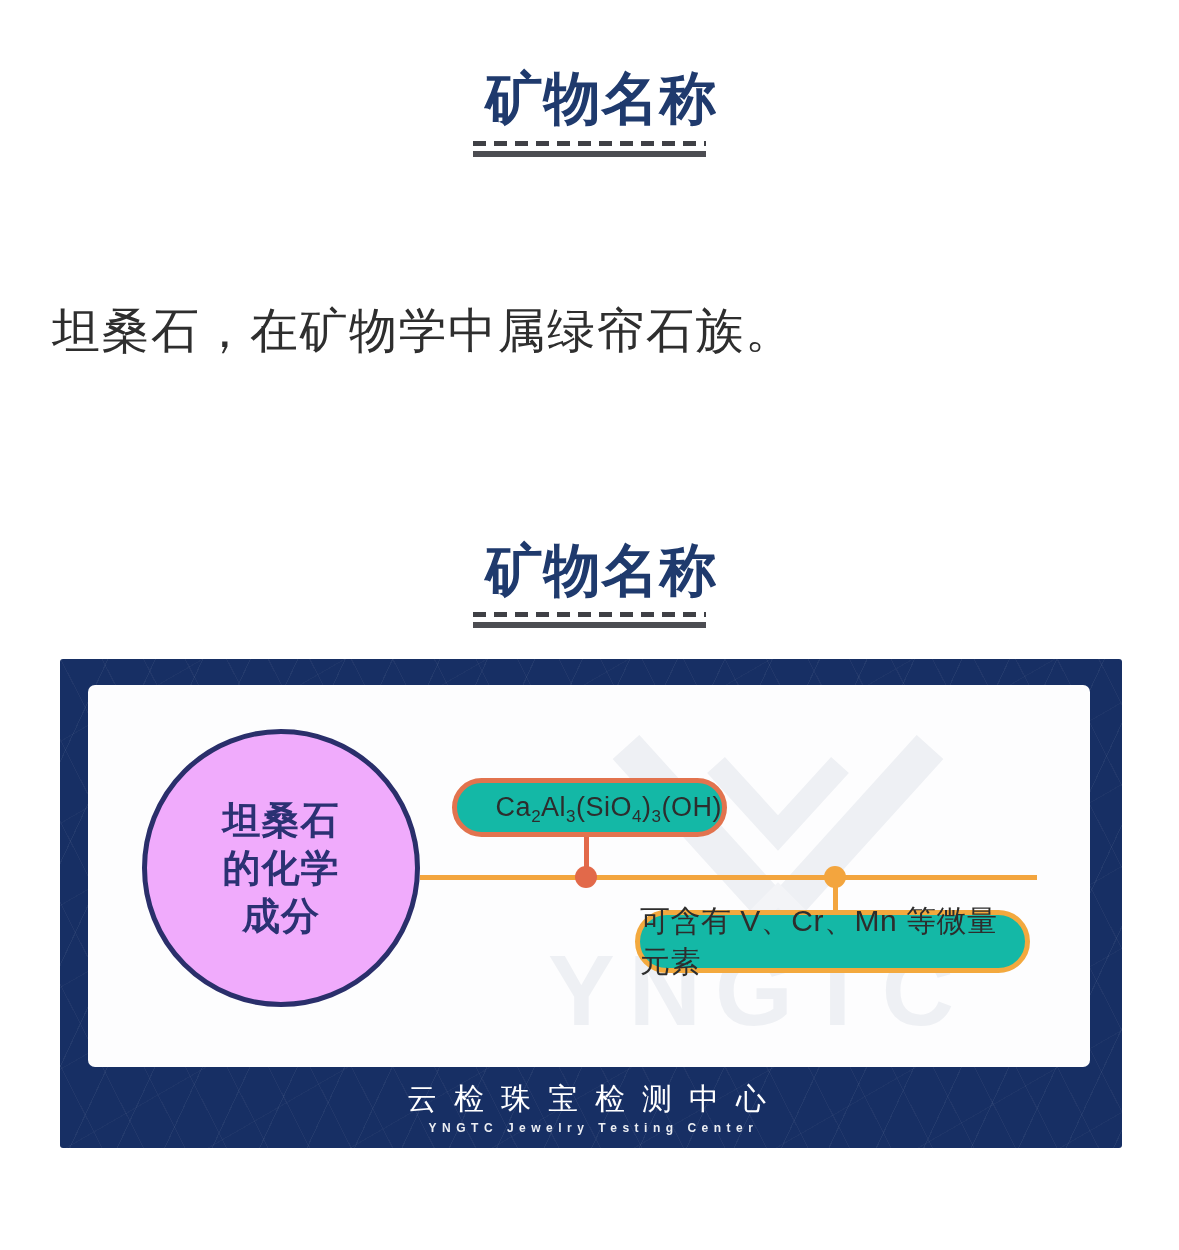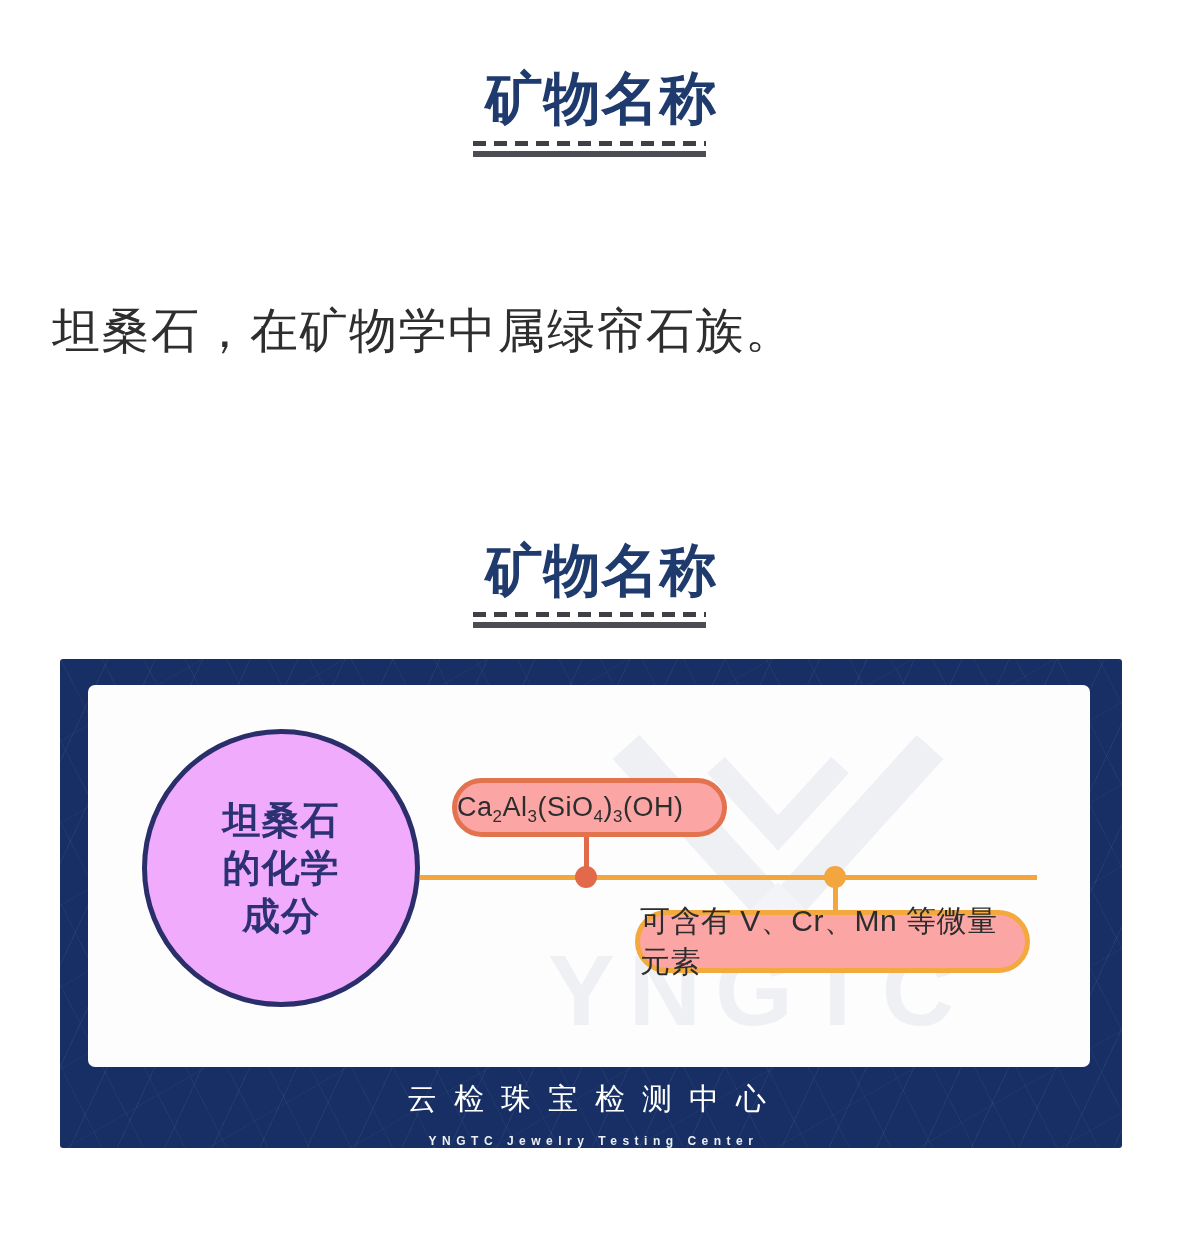--- a/index.html
+++ b/index.html
@@ -51,22 +51,22 @@
     position:absolute;left:54px;top:44px;width:278px;height:278px;box-sizing:border-box;
     border:5px solid #2a2f6b;border-radius:50%;background:#f0abfc;z-index:2;
     display:flex;align-items:center;justify-content:center;
   }
   .circle-label{
     white-space:pre-line;text-align:center;
     font-size:38px;font-weight:bold;color:#2b3173;line-height:1.27;letter-spacing:1px;
   }
   .hline{position:absolute;left:332px;top:190px;width:617px;height:5px;background:#f3a53e;z-index:1;}
   .pill{
-    position:absolute;box-sizing:border-box;background:#fca5a5;z-index:2;
-    display:flex;align-items:center;justify-content:flex-start;
+    position:absolute;box-sizing:border-box;background:#14b8a6;z-index:2;
+    display:flex;align-items:center;justify-content:flex-end;
   }
   .pill-formula{
     left:364px;top:93px;width:275px;height:59px;
     border:5px solid #e2734e;border-radius:30px;
     font-size:27px;color:#2d2d2d;letter-spacing:0.5px;
   }
   .pill-formula sub{font-size:17px;line-height:0;}
   .pill-trace{
     left:547px;top:225px;width:395px;height:63px;
     border:5px solid #f3a93e;border-radius:32px;
@@ -78,21 +78,21 @@
   .dot{position:absolute;width:22px;height:22px;border-radius:50%;z-index:1;}
   .dot-formula{left:487px;top:181px;background:#e2694a;}
   .dot-trace{left:736px;top:181px;background:#f3a53e;}
   
   .card-footer{position:absolute;left:0;top:420px;width:100%;text-align:center;z-index:1;}
   .footer-cn{
     font-size:30px;font-weight:500;color:#ffffff;letter-spacing:17px;
     padding-left:8px; 
   }
   .footer-en{
-    margin-top:14px;font-size:12px;font-weight:bold;color:rgba(255,255,255,0.92);
+    margin-top:1px;font-size:12px;font-weight:bold;color:rgba(255,255,255,0.92);
     letter-spacing:5.5px;padding-left:5px;
   }
 </style>
 </head>
 <body>
 
 <div id="page">
 
   <h1 class="section-title" style="top:58px;">矿物名称</h1>
   <div class="title-underline" style="top:141px;">

